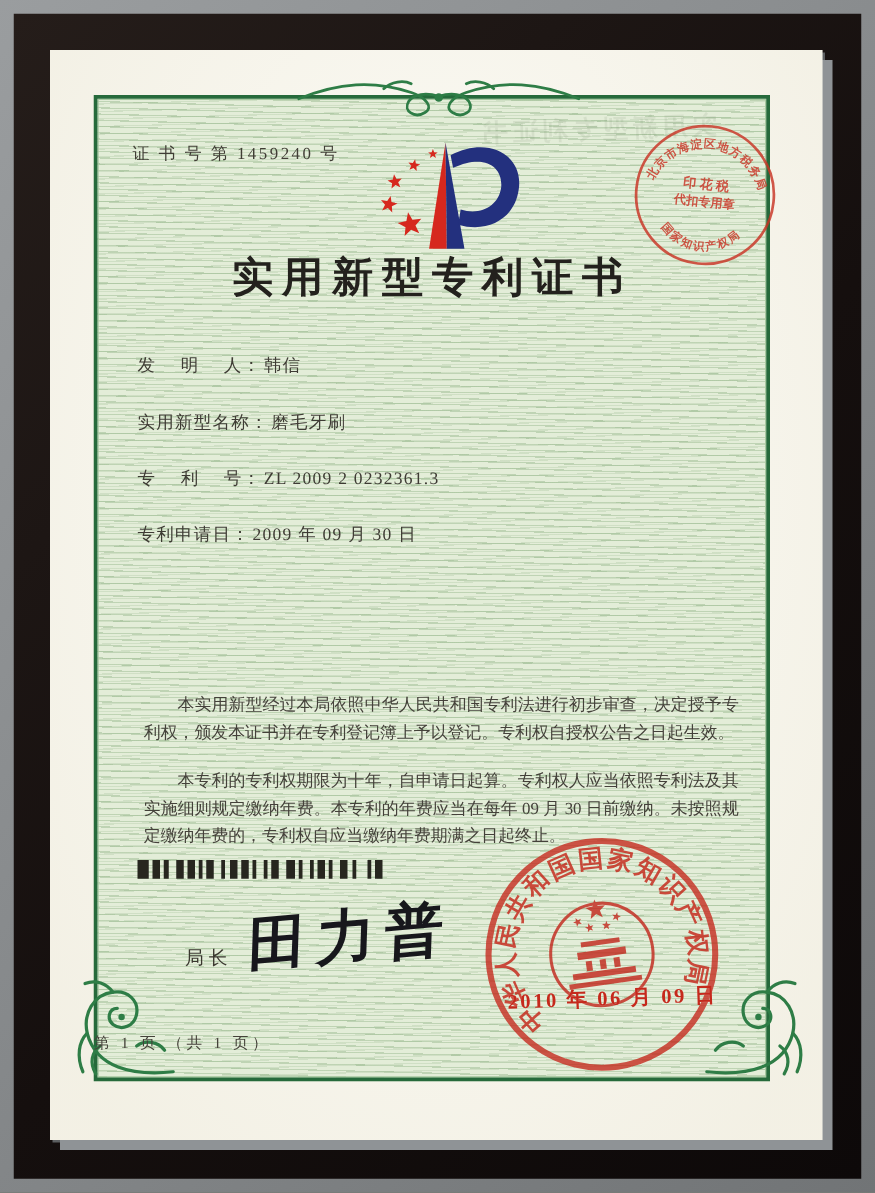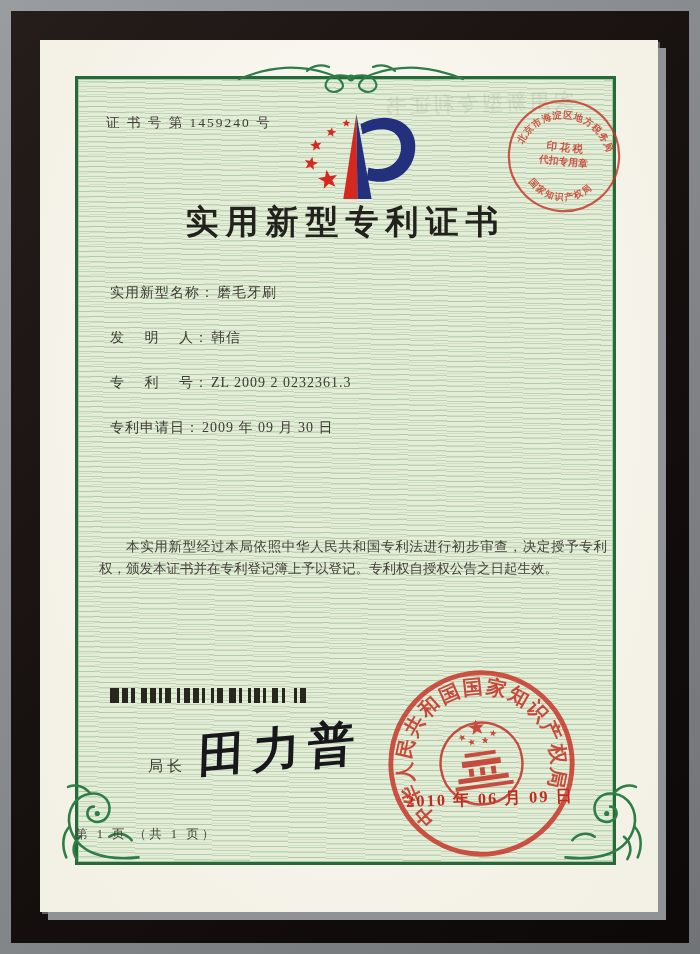--- a/index.html
+++ b/index.html
@@ -26,21 +26,21 @@
          transform:scaleX(-1) rotate(2deg);font-weight:bold;}
   .logo{left:292px;top:106px;width:145px;height:101px;}
   .title{left:75px;top:200px;width:541px;text-align:center;font-size:33px;font-weight:bold;
          letter-spacing:7px;color:#23211d;}
   .fields{left:110px;top:284px;width:460px;}
   .field{height:20px;margin-bottom:25px;font-size:14px;letter-spacing:1px;color:#3e3b34;
          white-space:nowrap;}
   .field .v{margin-left:2px;}
   .body-text{left:99px;top:537px;width:508px;font-size:13.5px;line-height:22.3px;
          color:#44413a;text-align:justify;}
-  .body-text p{margin:0;text-indent:2em;font-family:Liberation Mono, monospace;}
+  .body-text p{margin:16px;text-indent:2em;}
   .barcode{left:110px;top:688px;width:196px;height:15px;display:flex;}
   .barcode .bar{background:#27261f;height:100%;}
   .barcode .gap{background:transparent;height:100%;}
   .signer-label{left:148px;top:757px;font-size:15px;letter-spacing:4px;color:#3a372f;}
   .signature{left:198px;top:718px;font-size:47px;font-weight:bold;color:#17171c;
          letter-spacing:8px;transform:rotate(-5deg) skewX(-7deg);
          font-family:"Liberation Serif","DejaVu Serif",serif;}
   .seal{left:384px;top:666px;width:195px;height:195px;transform:rotate(-8deg);opacity:.90;}
   .seal-date{left:406px;top:788px;font-size:16.5px;font-weight:bold;letter-spacing:2px;
          color:var(--seal-red,#c5291c);transform:rotate(-2deg);text-shadow:0 0 1px rgba(255,255,255,.4);}
@@ -100,28 +100,29 @@
       <polygon points="37.9,21.1 38.5,24.5 42.0,25.3 38.9,27.0 39.2,30.5 36.6,28.1 33.4,29.5 34.9,26.3 32.6,23.7 36.1,24.1"></polygon>
       <polygon points="21.2,33.1 23.2,36.8 27.4,36.4 24.5,39.4 26.2,43.3 22.4,41.5 19.2,44.3 19.7,40.1 16.1,38.0 20.2,37.2"></polygon>
       <polygon points="18.5,50.2 19.2,55.0 24.0,56.3 19.5,58.5 19.8,63.4 16.4,59.9 11.8,61.7 14.1,57.3 10.9,53.5 15.8,54.3"></polygon>
       <polygon points="32.3,63.2 35.8,69.2 42.8,68.3 38.2,73.6 41.2,79.9 34.7,77.1 29.6,82.0 30.3,75.0 24.1,71.6 31.0,70.1"></polygon>
     </g>
   </svg>
 
   <div class="abs title">实用新型专利证书</div>
 
   <div class="abs fields">
+    <div class="field"><span>发　 明　 人：</span><span class="v">韩信</span></div>
     <div class="field"><span>实用新型名称：</span><span class="v">磨毛牙刷</span></div>
-    <div class="field"><span>发　 明　 人：</span><span class="v">韩信</span></div>
     <div class="field"><span>专　 利　 号：</span><span class="v">ZL 2009 2 0232361.3</span></div>
     <div class="field"><span>专利申请日：</span><span class="v">2009 年 09 月 30 日</span></div>
   </div>
 
   <div class="abs body-text">
     <p>本实用新型经过本局依照中华人民共和国专利法进行初步审查，决定授予专利权，颁发本证书并在专利登记簿上予以登记。专利权自授权公告之日起生效。</p>
+    <p>本专利的专利权期限为十年，自申请日起算。专利权人应当依照专利法及其实施细则规定缴纳年费。本专利的年费应当在每年 09 月 30 日前缴纳。未按照规定缴纳年费的，专利权自应当缴纳年费期满之日起终止。</p>
   </div>
 
   <div class="abs barcode">
       <span class="bar" style="flex: 3 1 0%;"></span>
       <span class="gap" style="flex: 1 1 0%;"></span>
       <span class="bar" style="flex: 2 1 0%;"></span>
       <span class="gap" style="flex: 1 1 0%;"></span>
       <span class="bar" style="flex: 1 1 0%;"></span>
       <span class="gap" style="flex: 2 1 0%;"></span>
       <span class="bar" style="flex: 2 1 0%;"></span>

